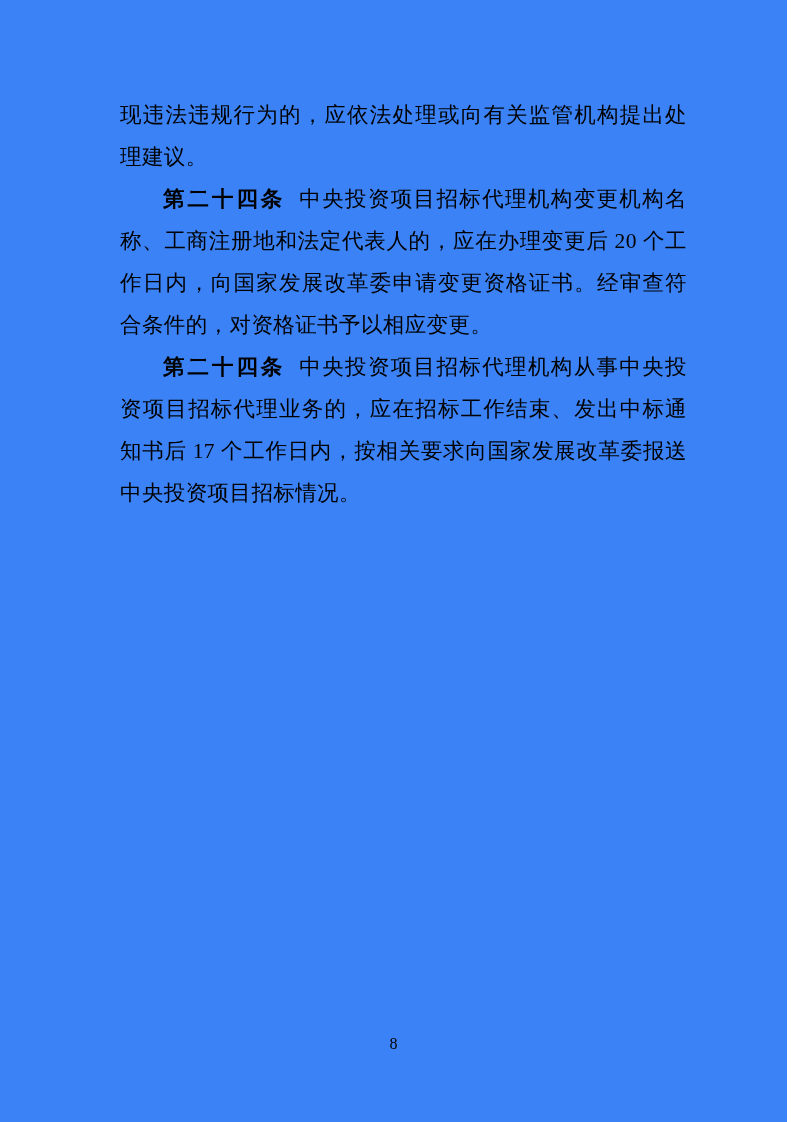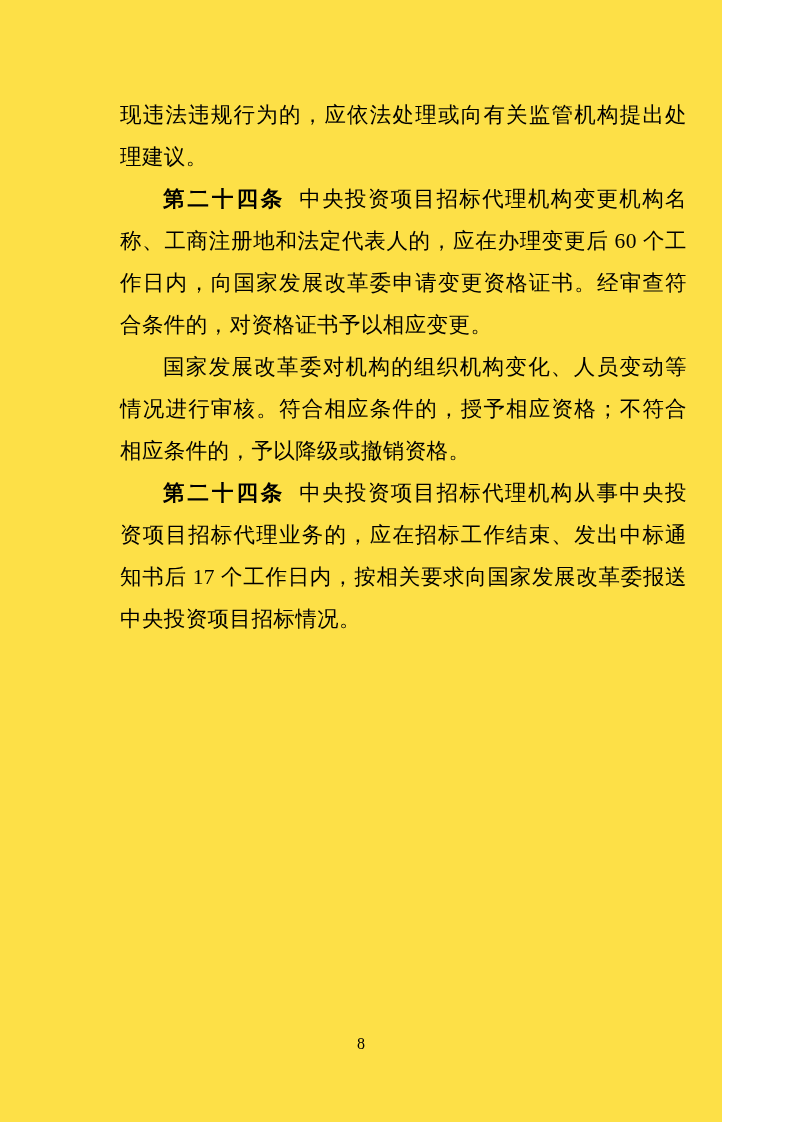--- a/index.html
+++ b/index.html
@@ -2,23 +2,23 @@
 <html><head>
 <meta charset="utf-8">
 <style>
   html, body {
     margin: 0;
     padding: 0;
     background: #ffffff;
   }
   .page {
     position: relative;
-    width: 722px;
+    width: 787px;
     height: 1122px;
-    background: #fde047;
+    background: #3b82f6;
     overflow: hidden;
     font-family: "Liberation Serif", "DejaVu Serif", serif;
     color: #000000;
   }
   .doc-body {
     position: absolute;
     left: 120px;
     top: 94px;
     width: 567px;
     font-size: 21.5px;
@@ -51,18 +51,17 @@
     font-family: "Liberation Serif", "DejaVu Serif", serif;
     color: #000000;
   }
 </style>
 </head>
 <body>
 
 <div class="page">
   <div class="doc-body" id="doc-body">
       <p><span>现违法违规行为的，应依法处理或向有关监管机构提出处理建议。</span></p>
-      <p class="indent"><span class="article-no">第二十四条</span><span>中央投资项目招标代理机构变更机构名称、工商注册地和法定代表人的，应在办理变更后 60 个工作日内，向国家发展改革委申请变更资格证书。经审查符合条件的，对资格证书予以相应变更。</span></p>
-      <p class="indent"><span>国家发展改革委对机构的组织机构变化、人员变动等情况进行审核。符合相应条件的，授予相应资格；不符合相应条件的，予以降级或撤销资格。</span></p>
+      <p class="indent"><span class="article-no">第二十四条</span><span>中央投资项目招标代理机构变更机构名称、工商注册地和法定代表人的，应在办理变更后 20 个工作日内，向国家发展改革委申请变更资格证书。经审查符合条件的，对资格证书予以相应变更。</span></p>
       <p class="indent"><span class="article-no">第二十四条</span><span>中央投资项目招标代理机构从事中央投资项目招标代理业务的，应在招标工作结束、发出中标通知书后 17 个工作日内，按相关要求向国家发展改革委报送中央投资项目招标情况。</span></p>
     </div>
   <div class="page-number">8</div>
 </div>
 
 </body></html>

